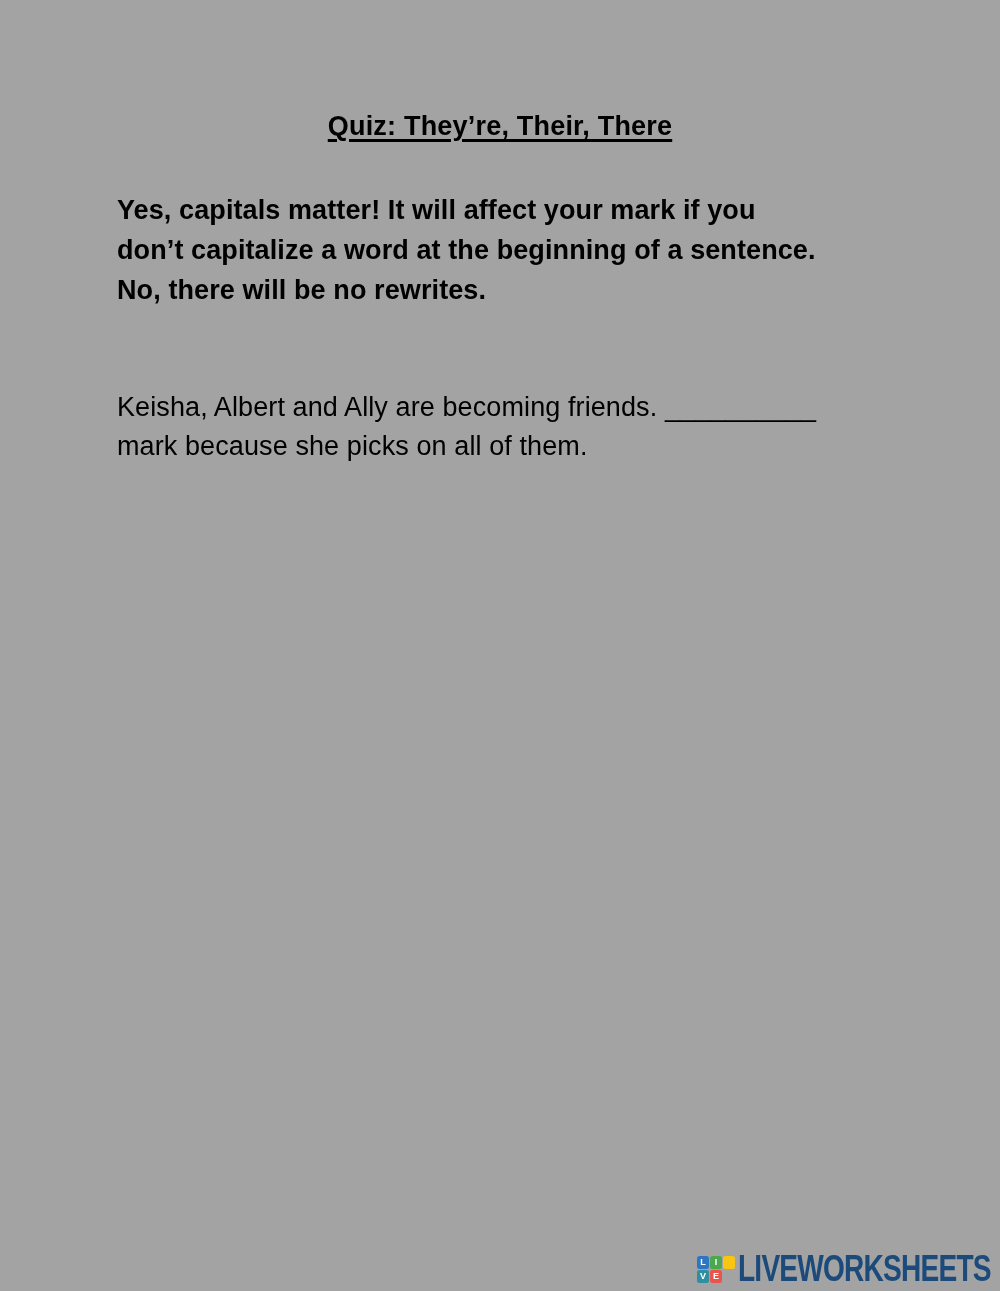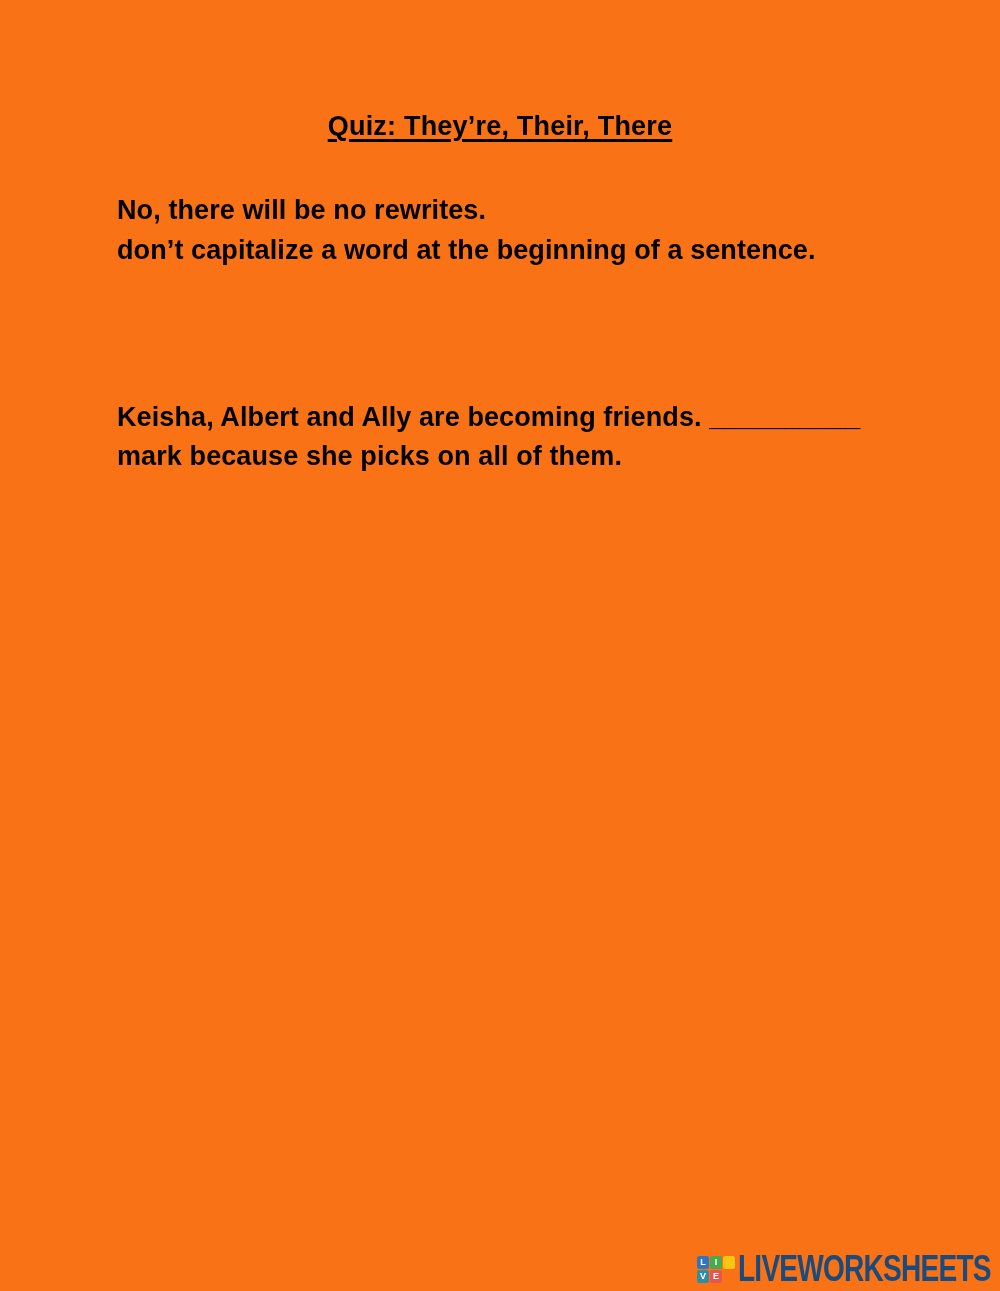--- a/index.html
+++ b/index.html
@@ -8,21 +8,21 @@
     width: 1000px;
     height: 1291px;
     position: relative;
     font-family: "Liberation Sans", sans-serif;
     color: #000000;
     overflow: hidden;
   }
   .page {
     position: absolute;
     inset: 0;
-    background: #f97316;
+    background: #a3a3a3;
   }
   .title-row {
     position: absolute;
     top: 111px;
     left: 0;
     width: 100%;
     text-align: center;
   }
   .title-text {
     display: inline-block;
@@ -42,24 +42,23 @@
     font-weight: bold;
     line-height: 40px;
     letter-spacing: 0.1px;
   }
   .exercise {
     position: absolute;
     top: 388px;
     left: 117px;
     width: 790px;
     font-size: 27px;
-    font-weight: bold;
+    font-weight: normal;
     line-height: 38.5px;
     letter-spacing: 0.1px;
-    margin-top: 10px;
   }
   .para-line { white-space: pre; }
   .brand {
     position: absolute;
     left: 697px;
     top: 1250px;
     height: 38px;
     display: flex;
     align-items: center;
   }
@@ -95,22 +94,23 @@
 </head>
 <body>
 
 <div class="page">
 
   <div class="title-row">
     <span class="title-text">Quiz: They’re, Their, There</span>
   </div>
 
   <div class="instructions">
+    <div class="para-line">Yes, capitals matter! It will affect your mark if you</div>
+    <div class="para-line">don’t capitalize a word at the beginning of a sentence.</div>
     <div class="para-line">No, there will be no rewrites.</div>
-    <div class="para-line">don’t capitalize a word at the beginning of a sentence.</div>
   </div>
 
   <div class="exercise">
     <div class="para-line">Keisha, Albert and Ally are becoming friends. __________</div>
     <div class="para-line">mark because she picks on all of them.</div>
   </div>
 
   <div class="brand">
     <div class="brand-icon">
       <span class="tile" style="background-color: rgb(46, 117, 196);">L</span>

